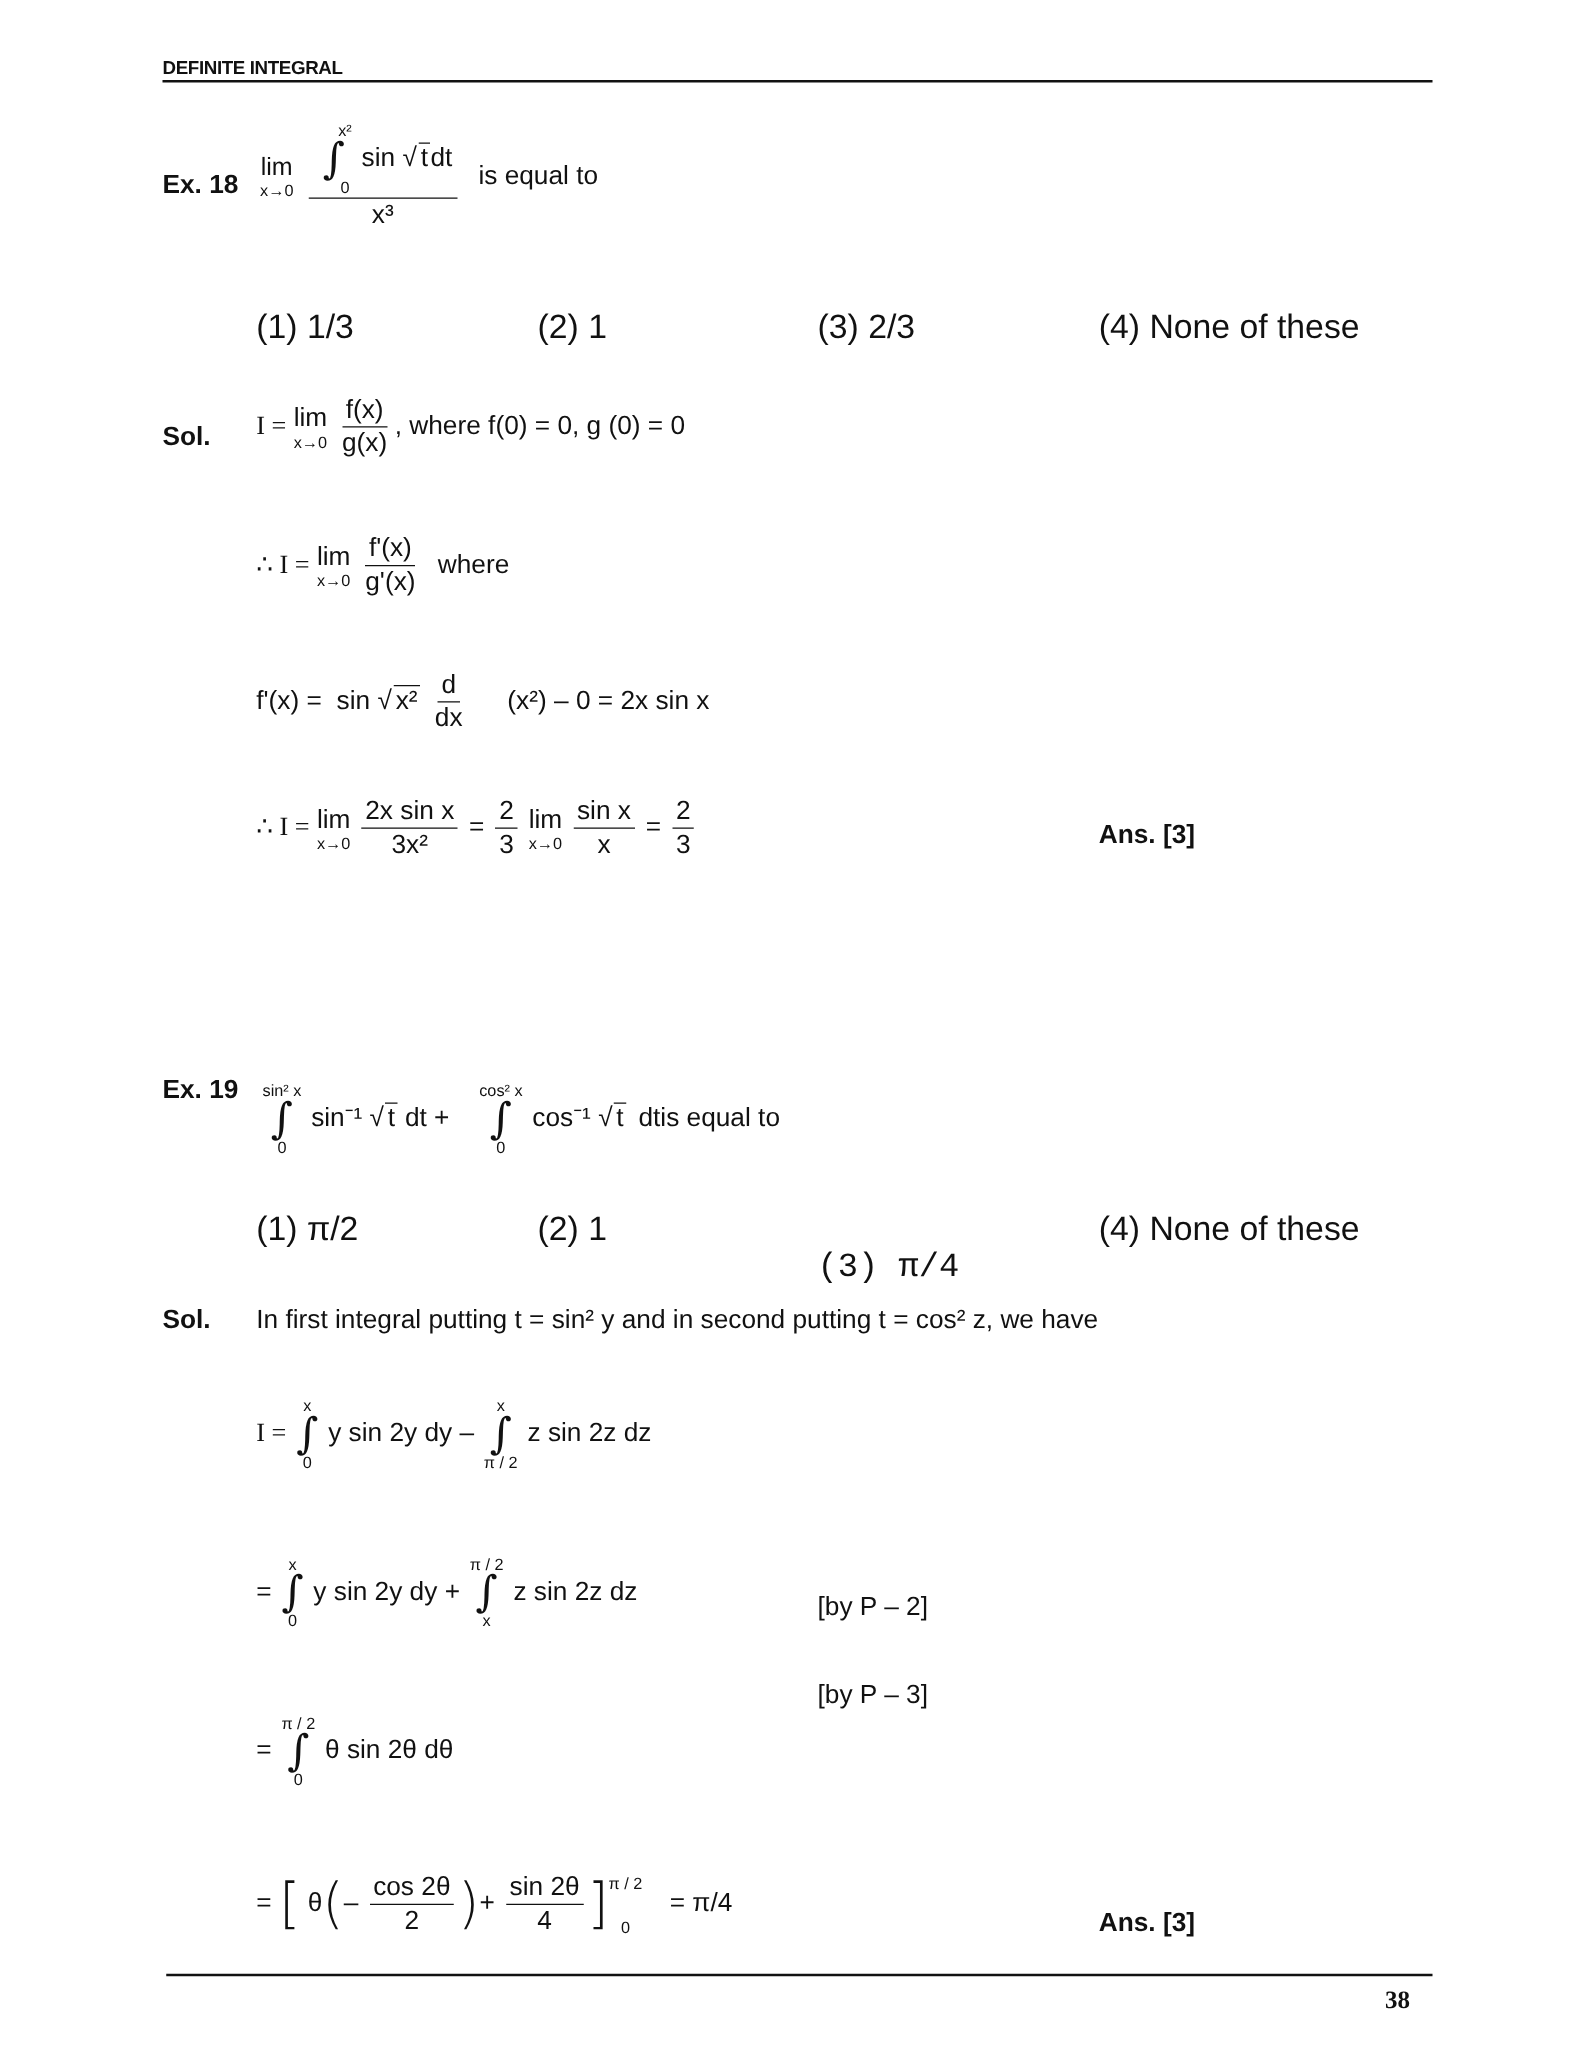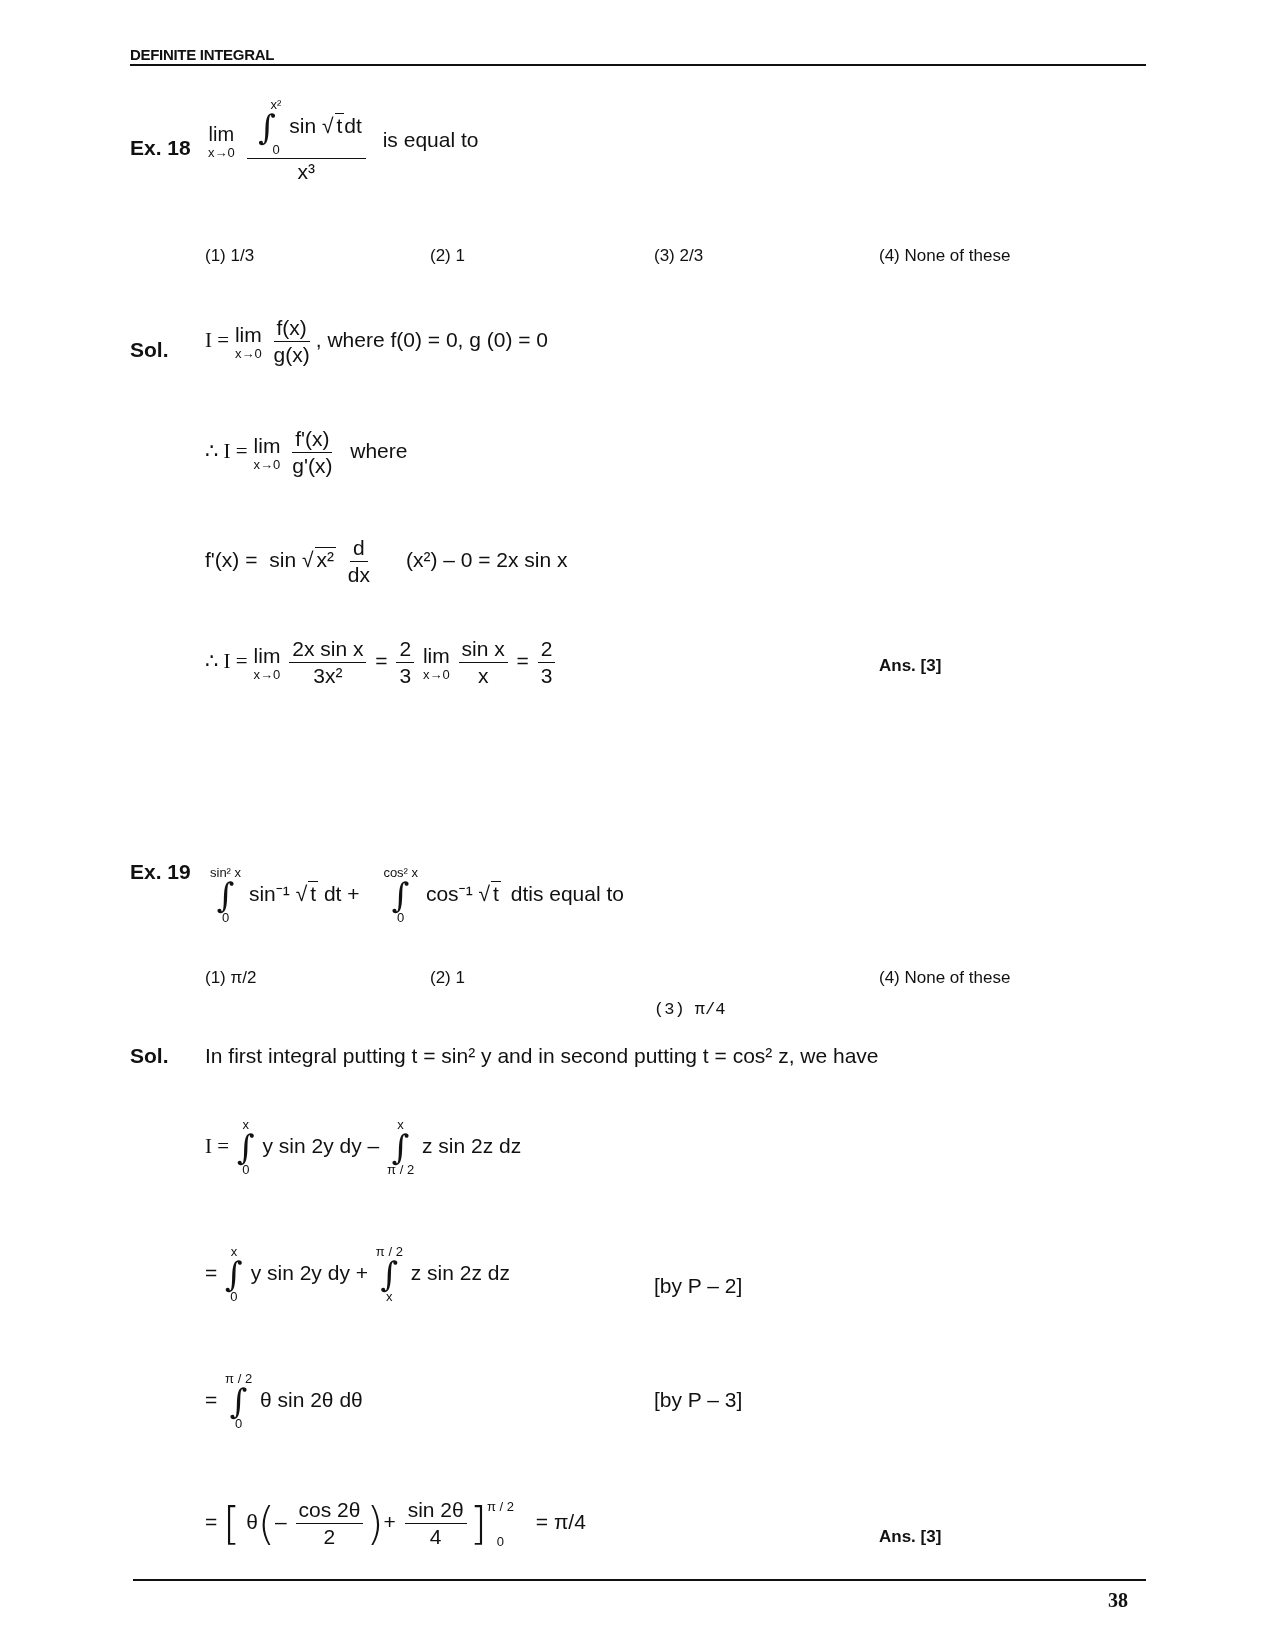--- a/index.html
+++ b/index.html
@@ -13,22 +13,22 @@
   .serif { font-family:"Liberation Serif", serif; }
   .frac { display:inline-flex; flex-direction:column; align-items:center; vertical-align:middle; margin:0 3px; }
   .frac .num { border-bottom:1px solid #111; padding:0 3px 1px; line-height:1.15; }
   .frac .den { padding:1px 3px 0; line-height:1.15; }
   .lim { display:inline-flex; flex-direction:column; align-items:center; vertical-align:middle; line-height:1; }
   .lim .sub { font-size:13px; margin-top:2px; }
   .int { display:inline-flex; flex-direction:column; align-items:center; vertical-align:middle; line-height:1; margin:0 2px; }
   .int .lim-up, .int .lim-lo { font-size:13px; }
   .int .sign { font-family:"DejaVu Serif", serif; font-size:34px; line-height:0.95; }
   .sqrt { border-top:1px solid #111; padding:0 2px; margin-left:1px; }
-  .opt { font-size:17px; }
-  .ans { font-size:17px; font-weight:bold;text-align:center; }
+  .opt { font-size:27px; }
+  .ans { font-size:21px; font-weight:bold;text-align:center; }
   .big { font-size:44px; font-weight:100; line-height:1; vertical-align:middle; font-family:"DejaVu Sans", sans-serif; }
   .pg { font-family:"Liberation Serif", serif; font-weight:bold; font-size:20px;text-align:center; }
 </style>
 </head>
 <body>
 
 <div class="abs hdr">DEFINITE INTEGRAL</div>
 <div class="rule" style="left:130px; top:64px; width:1016px; height:2px;"></div>
 
 <div class="abs lbl" style="left:130px; top:136px;">Ex. 18</div>
@@ -189,21 +189,21 @@
 
 <div class="abs txt" style="left:205px; top:1372px;">
   <span>=</span>
   <span class="int">
     <span class="lim-up">π / 2</span>
     <span class="sign">∫</span>
     <span class="lim-lo">0</span>
   </span>
   <span>θ sin 2θ dθ</span>
 </div>
-<div class="abs txt" style="left:654px; top:1388px;">[by P – 3]</div>
+<div class="abs txt" style="left:654px; top:1344px;">[by P – 3]</div>
 
 <div class="abs txt" style="left:205px; top:1498px;">
   <span>=</span>
   <span class="big">[</span>
   <span>θ</span><span class="big">(</span><span>–</span>
   <span class="frac">
     <span class="num">cos 2θ</span>
     <span class="den">2</span>
   </span><span class="big">)</span><span>+</span>
   <span class="frac">

